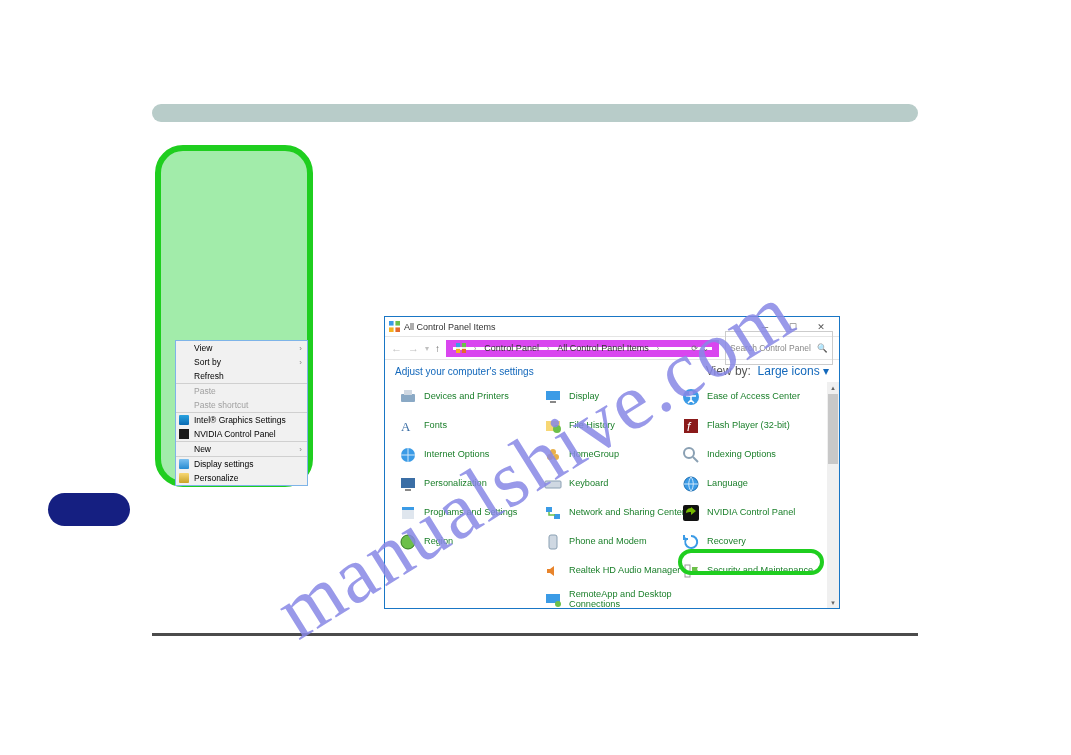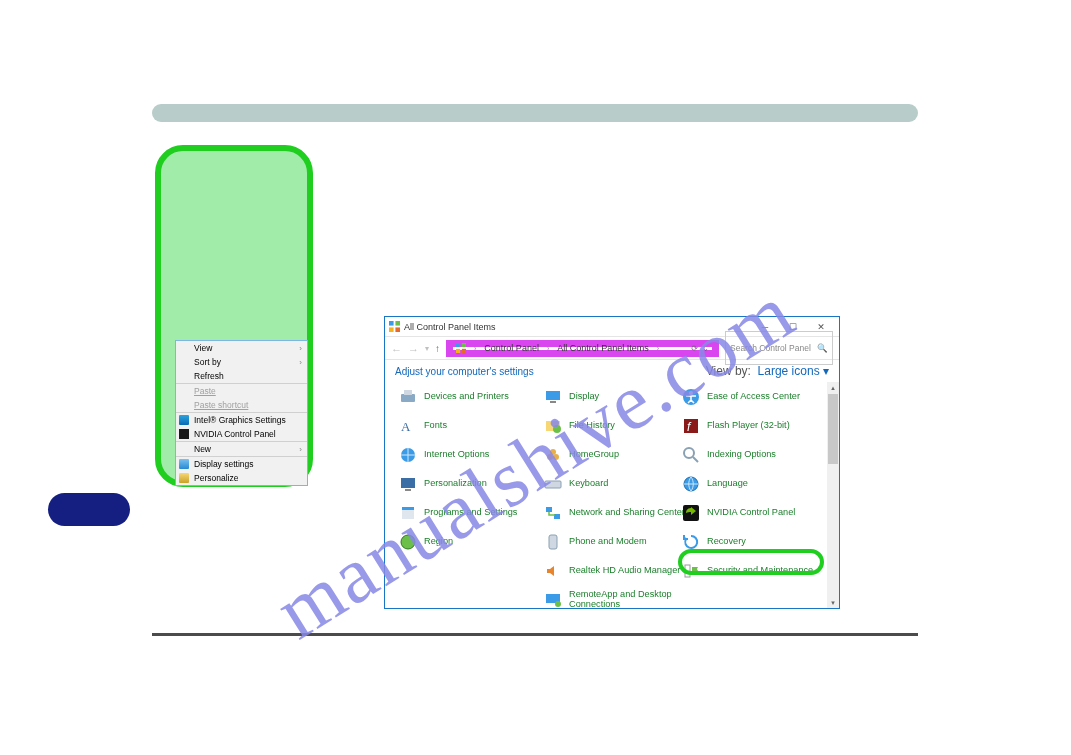--- a/index.html
+++ b/index.html
@@ -11,21 +11,21 @@
 
 .watermark { position: absolute; top: 175px; left: 255px; font-size: 80px; color: #8888e6; opacity: .85; transform: rotate(-32deg); transform-origin: 0 0; pointer-events: none; font-family: Georgia, serif; letter-spacing: 2px; z-index: 50; white-space: nowrap; }
 .watermark { top: 580px; left: 260px; }
 
 
 .green-box { position: absolute; top: 145px; left: 155px; width: 158px; height: 342px; border: 6px solid #1fce1f; border-radius: 28px; background: #a2ecaa; z-index: 1; }
 
 
 .ctxmenu { position: absolute; top: 340px; left: 175px; width: 133px; background: #f1f1f1; border: 1px solid #7eb4e8; z-index: 2; font-size: 8.5px; }
 .ctxmenu .item { display: flex; align-items: center; padding: 2px 6px 2px 18px; position: relative; }
-.ctxmenu .item.disabled { color: #a0a0a0; text-decoration: underline; }
+.ctxmenu .item.disabled { color: #a0a0a0; }
 .ctxmenu .sep { border-top: 1px solid #d0d0d0; margin: 0; }
 .ctxmenu .chev { position: absolute; right: 5px; color: #888; font-size: 8px; }
 .ctxmenu .mi { position: absolute; left: 3px; width: 10px; height: 10px; top: 2px; }
 
 
 .ico-intel { background: linear-gradient(#2aa3e0,#0b6bb3); border-radius: 1px; }
 .ico-nv { background: #1a1a1a; }
 .ico-disp { background: linear-gradient(#7cc0f0,#268bd2); border-radius: 1px; }
 .ico-pers { background: linear-gradient(#f7d774,#c9a227); border-radius: 1px; }
 

